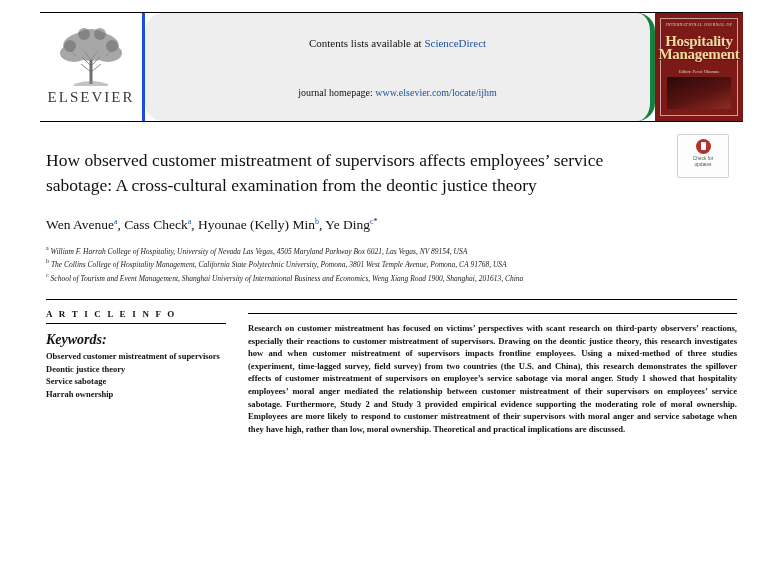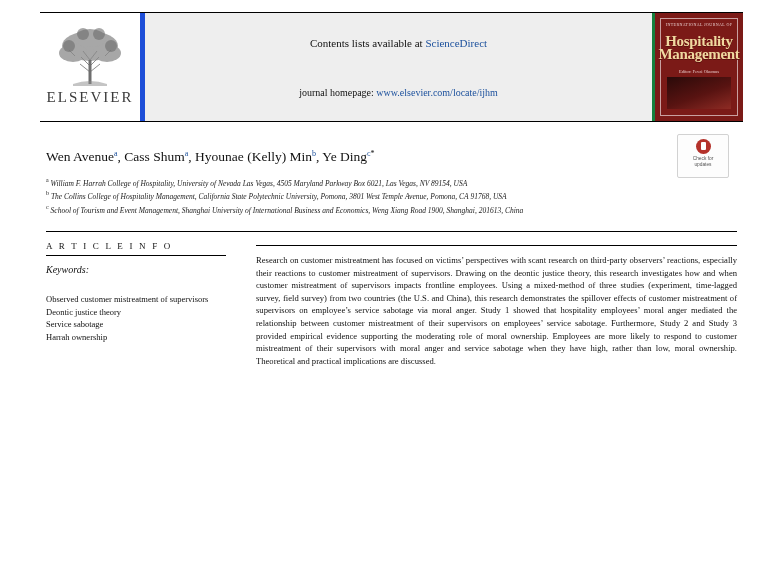--- a/index.html
+++ b/index.html
@@ -36,21 +36,21 @@
   .masthead {
     margin: 12px 40px 0 40px;
     height: 110px;
     display: flex;
     border-top: 1px solid #000;
     border-bottom: 1px solid #000;
     box-sizing: border-box;
   }
   .masthead-left {
     width: 105px;
-    border-right: 5px solid #1d4ed8;
+    border-right: 3px solid #1d4ed8;
     display: flex;
     flex-direction: column;
     align-items: center;
     justify-content: center;
     box-sizing: border-box;
     padding: 2px 0 4px 0;
   }
   .tree-svg { display: block; }
   .elsevier-word {
     font-family: "Liberation Serif", serif;
@@ -60,21 +60,22 @@
     margin-top: 1px;
   }
   .masthead-center {
     flex: 1;
     background: #eeeeee;
     display: flex;
     flex-direction: column;
     align-items: center;
     justify-content: center;
     box-sizing: border-box;
-    border-right: 3px solid #15803d;
+    border-right: 5px solid #15803d;
+    border-radius: 18px;
   }
   .contents-line {
     font-size: 11px;
     color: #111;
     margin-bottom: 6px;
   }
   .contents-line a { color: #1a4f9c; text-decoration: none; }
   .journal-title {
     font-size: 21px;
     color: #111;
@@ -205,40 +206,41 @@
   .affils sup { font-style: normal; font-size: 6px; }
 
   
   .divider {
     margin: 16px 46px 0 46px;
     border-top: 1px solid #000;
   }
   .cols {
     display: flex;
     margin: 9px 46px 0 46px;
-    gap: 30px;
+    gap: 22px;
+    font-weight: bold;
   }
   .col-left { width: 180px; }
   .col-right { flex: 1; }
   .sec-head {
     font-size: 9px;
     letter-spacing: 2.2px;
     color: #111;
     font-family: "Liberation Serif", serif;
   }
   .sec-rule {
     border-top: 1px solid #000;
     margin-top: 4px;
     margin-bottom: 8px;
   }
   .kw-title {
-    font-size: 10px;
+    font-size: 14px;
     font-style: italic;
     color: #111;
-    margin-bottom: 18px;
+    margin-bottom: 2px;
   }
   .kw-list {
     list-style: none;
     margin: 0;
     padding: 0;
     font-size: 8.5px;
     line-height: 12.5px;
     color: #111;
   }
   .abstract-text {
@@ -296,31 +298,32 @@
     <div class="masthead-right">
       <div class="cover-inner"></div>
       <div class="cover-top-text">INTERNATIONAL JOURNAL OF</div>
       <div class="cover-main-text">Hospitality Management</div>
       <div class="cover-sub-text">Editor: Fevzi Okumus</div>
       <div class="cover-photo"></div>
     </div>
   </div>
 
   <div class="title-wrap">
+    <h1 class="paper-title">How observed customer mistreatment of supervisors affects employees’ service sabotage: A cross-cultural examination from the deontic justice theory</h1>
 
     <div class="check-updates">
       <div class="cu-circle"></div>
       <div class="cu-label">Check for</div>
       <div class="cu-label">updates</div>
     </div>
   </div>
 
   <div class="authors">
     <span><span>Wen Avenue</span><sup>a</sup></span>,
-    <span><span>Cass Shum</span><sup>a</sup></span>,
+    <span><span>Cass Check</span><sup>a</sup></span>,
     <span><span>Hyounae (Kelly) Min</span><sup>b</sup></span>,
     <span><span>Ye Ding</span><sup>c</sup><sup class="star">*</sup></span>
   </div>
 
   <div class="affils">
     <div><sup>a</sup> <span>William F. Harrah College of Hospitality, University of Nevada Las Vegas, 4505 Maryland Parkway Box 6021, Las Vegas, NV 89154, USA</span></div>
     <div><sup>b</sup> <span>The Collins College of Hospitality Management, California State Polytechnic University, Pomona, 3801 West Temple Avenue, Pomona, CA 91768, USA</span></div>
     <div><sup>c</sup> <span>School of Tourism and Event Management, Shanghai University of International Business and Economics, Weng Xiang Road 1900, Shanghai, 201613, China</span></div>
   </div>
 

